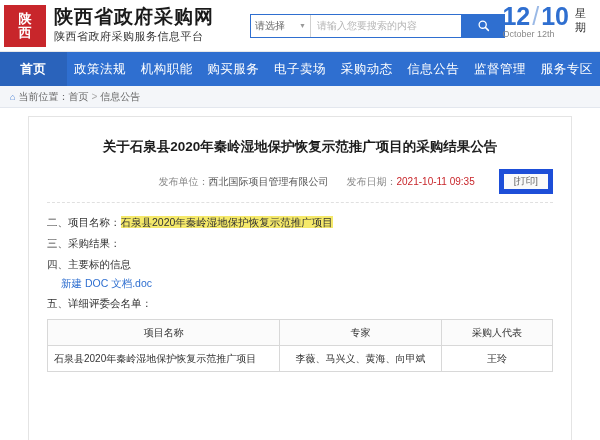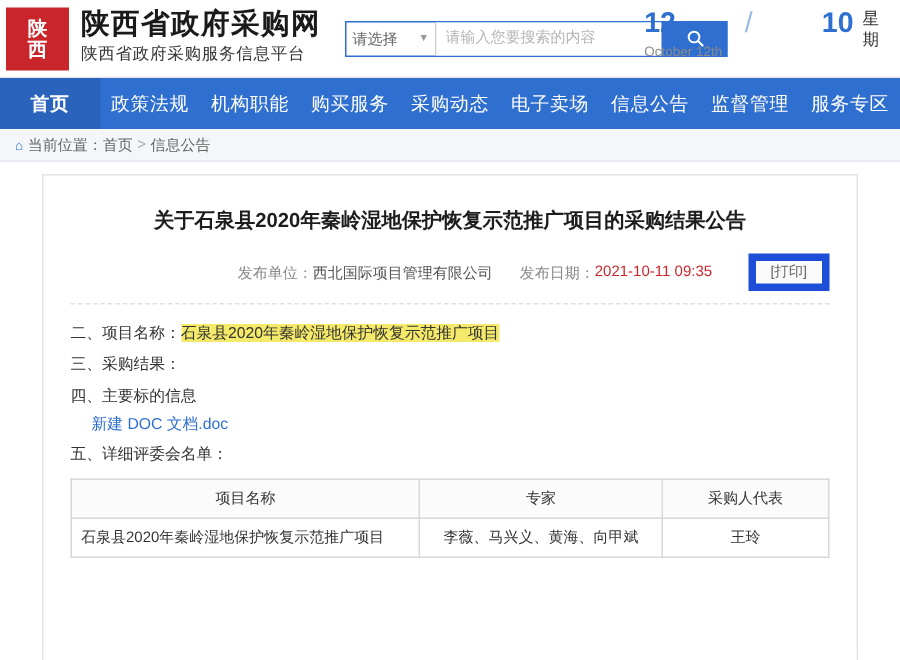--- a/index.html
+++ b/index.html
@@ -39,21 +39,21 @@
   }
   .title-block { margin-left: 8px; }
   .title-block .t1 {
     font-size: 19px; font-weight: bold; color: #1a1a1a; letter-spacing: 1px;
     line-height: 20px;
   }
   .title-block .t2 {
     font-size: 11px; color: #333; letter-spacing: .5px; line-height: 18px;
   }
   .search-wrap {
-    margin-left: 16px;
+    margin-left: 36px;
     display: flex; align-items: center;
     border: 1px solid #2f6fd0;
     height: 24px;
     background:#fff;
   }
   .search-select {
     width: 60px; height: 22px;
     font-size: 10px; color: #666;
     display: flex; align-items: center; justify-content: space-between;
     padding: 0 4px;
@@ -77,21 +77,21 @@
   }
   .search-btn svg { display:block; }
 
   .date-block {
     position: absolute;
     right: 14px; top: 6px;
     display: flex; align-items: flex-start;
   }
   .date-main {
     display:flex; align-items:flex-start;
-    color: #2f6fd0; font-size: 19px; font-weight: bold; line-height: 20px; gap: 44px;
+    color: #2f6fd0; font-size: 25px; font-weight: bold; line-height: 20px;
   }
   .date-main .slash { color: #9ab9e6; margin: 0 2px; font-weight: normal; }
   .date-sub {
     font-size: 9px; color: #8a8a8a; line-height: 12px; margin-top: 2px;
   }
   .date-right {
     margin-left: 6px; text-align: left;
   }
   .date-right .wk1 { font-size: 11px; color:#333; line-height: 14px;}
   .date-right .wk2 { font-size: 11px; color:#333; line-height: 14px;}
@@ -246,22 +246,22 @@
         <div class="wk2">期</div>
       </div>
     </div>
   </div>
 
   <div class="nav">
     <div class="nav-item active">首页</div>
     <div class="nav-item">政策法规</div>
     <div class="nav-item">机构职能</div>
     <div class="nav-item">购买服务</div>
+    <div class="nav-item">电子卖场</div>
     <div class="nav-item">采购动态</div>
-    <div class="nav-item">电子卖场</div>
     <div class="nav-item">信息公告</div>
     <div class="nav-item">监督管理</div>
     <div class="nav-item">服务专区</div>
   </div>
 
   <div class="breadcrumb">
     <span class="home-icon">⌂</span>
     <span>当前位置：</span>
     <a href="#">首页</a>
     <span class="sep">&gt;</span>

